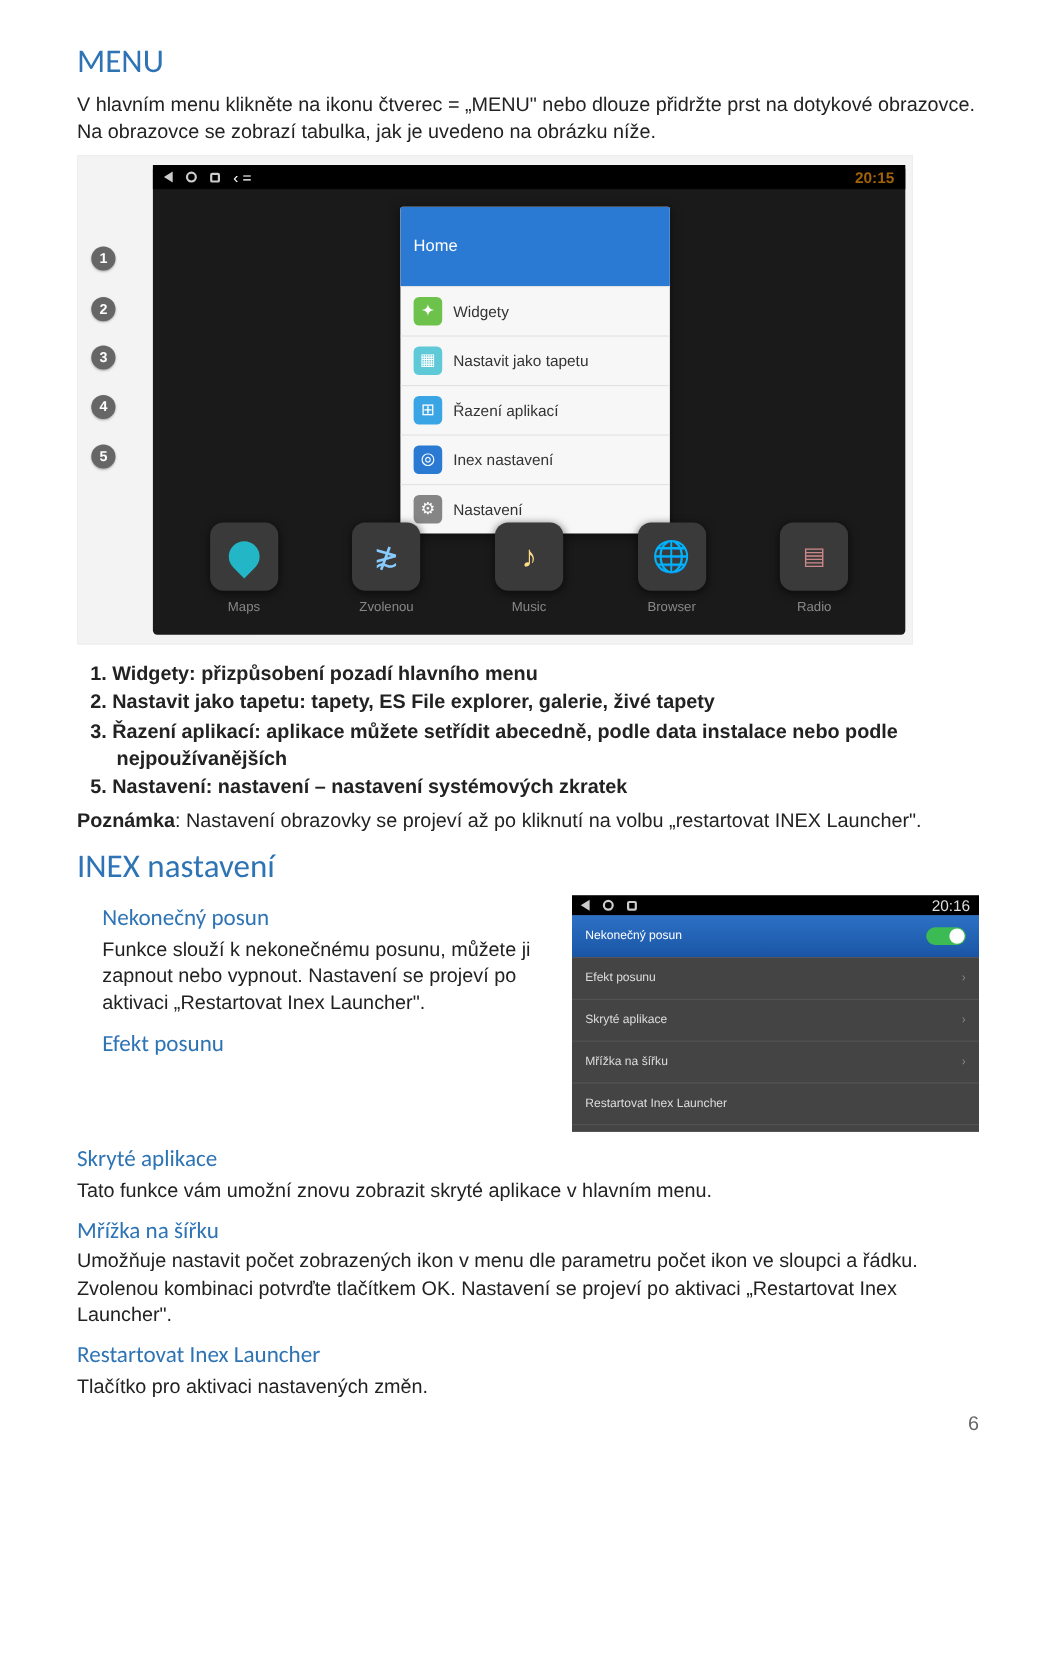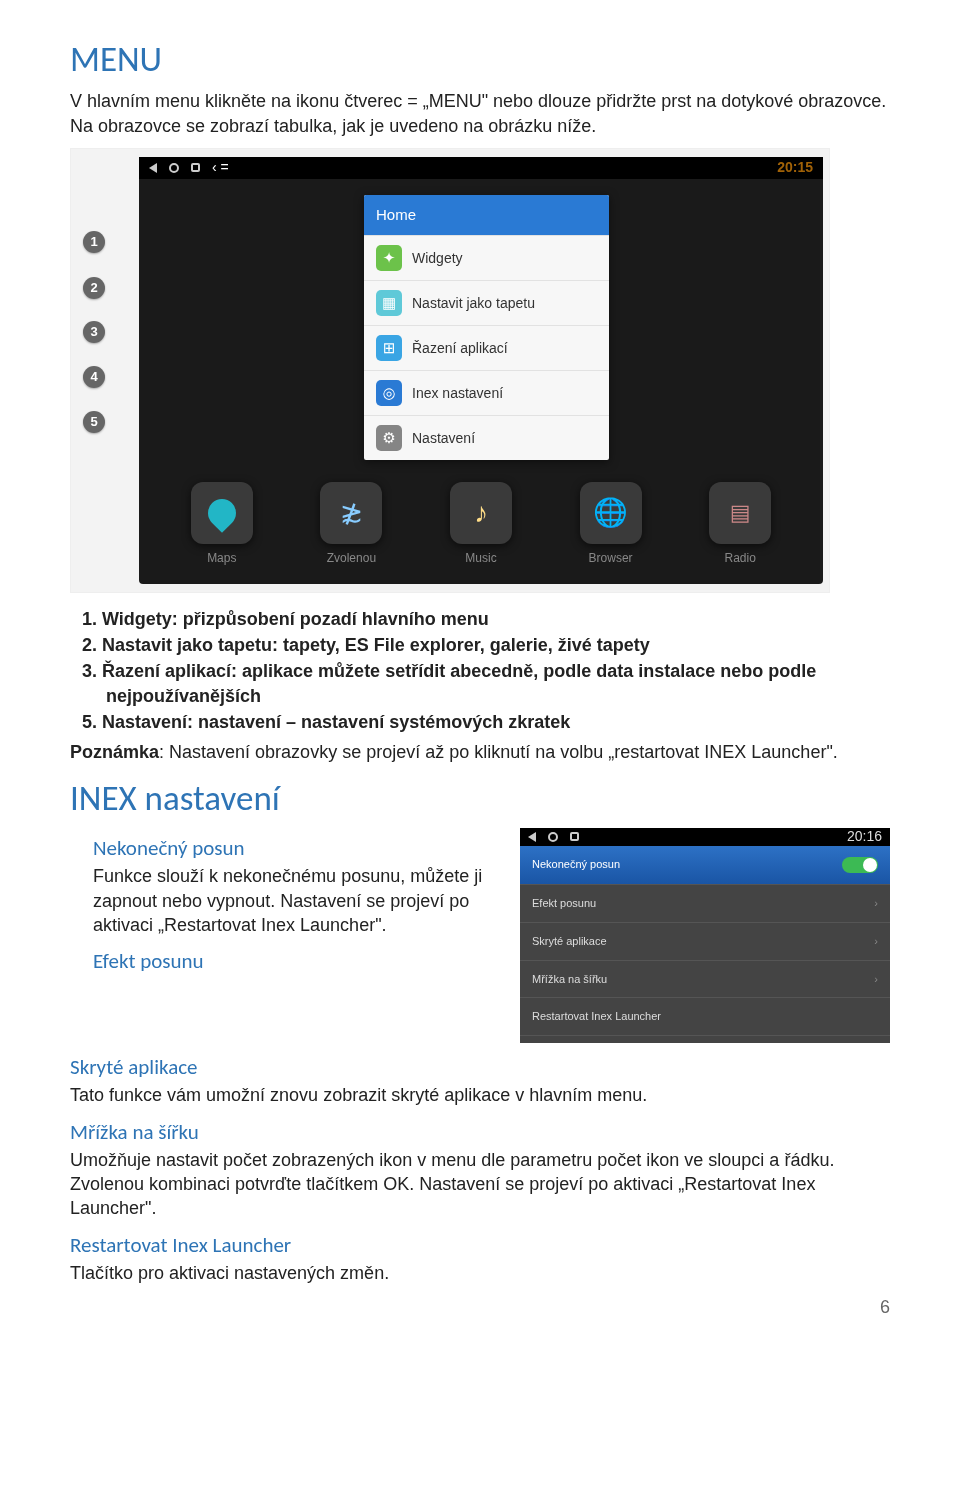--- a/index.html
+++ b/index.html
@@ -9,21 +9,21 @@
     line-height: 1.35;
     color: #222;
     background: #fff;
     width: 960px;
     padding: 30px 70px 40px 70px;
     position: relative;
   }
   h2.section-title {
     color: #2E74B5;
     font-family: "Calibri Light", Calibri, Arial, sans-serif;
-    font-size: 35px;
+    font-size: 30px;
     font-weight: 400;
     margin-bottom: 6px;
     margin-top: 6px;
   }
   h3.subsection-title {
     color: #2E74B5;
     font-family: "Calibri Light", Calibri, Arial, sans-serif;
     font-size: 21px;
     font-weight: 400;
     margin-top: 6px;
@@ -89,21 +89,21 @@
     width: 245px;
     background: #f7f7f7;
     border-radius: 2px;
     box-shadow: 0 2px 10px rgba(0,0,0,.5);
     overflow: hidden;
   }
   .ss1-menu-header {
     background: #2a7ad4;
     color: #fff;
     font-size: 15px;
-    padding: 10px 12px;
+    padding: 26px 12px;
     font-weight: 500;
   }
   .ss1-menu-item {
     display: flex;
     align-items: center;
     gap: 10px;
     padding: 9px 12px;
     border-top: 1px solid #e2e2e2;
     font-size: 14px;
     color: #333;

